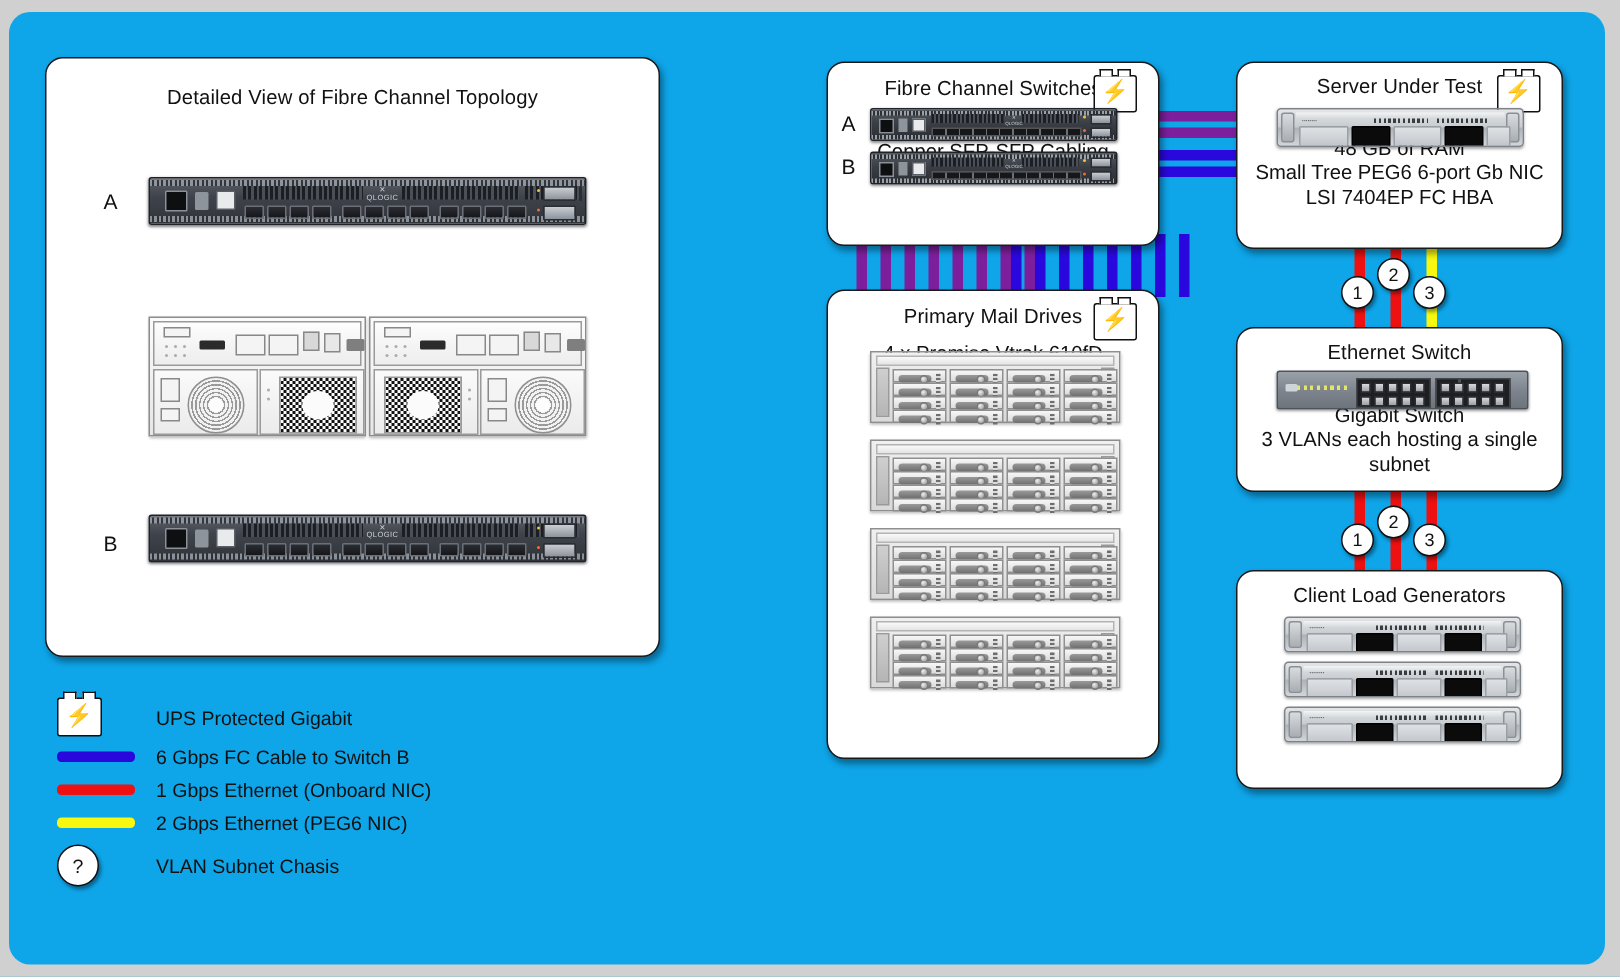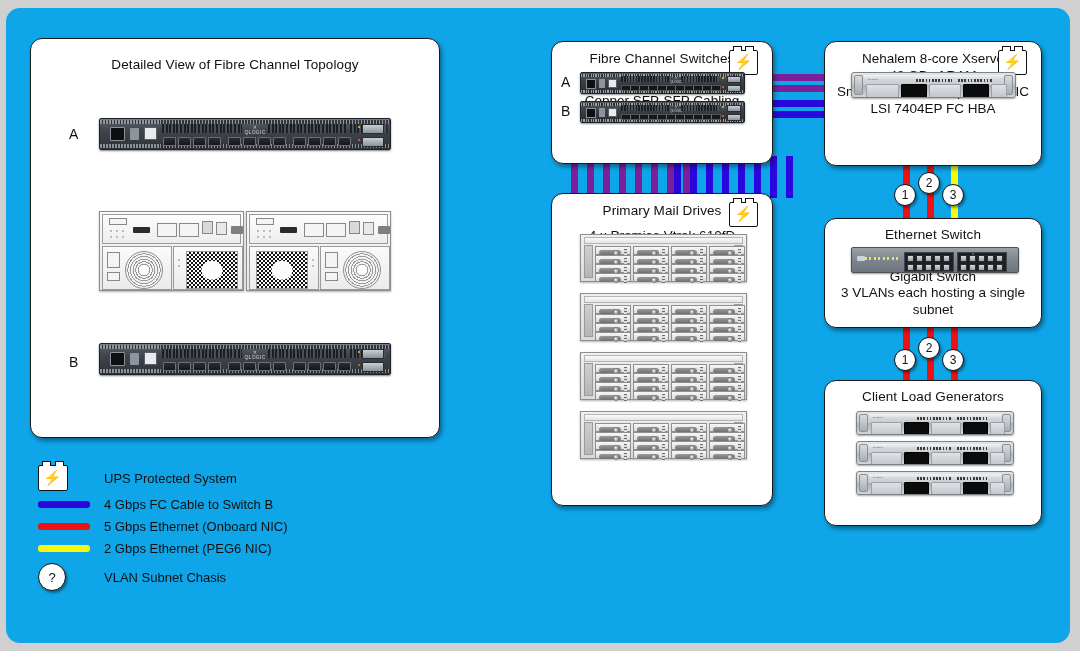--- a/index.html
+++ b/index.html
@@ -861,20 +861,21 @@
             <div class="knob"></div>
             <div class="rled"></div>
           </div>
       </div>
 
       <div class="box-caption" style="margin-top:10px;">4 x Promise Vtrak 610fD
 300 GB SAS Drives</div>
     </div>
 
     <div class="box" style="left:818px;top:33px;width:218px;height:125px;">
+      <div class="box-title" style="margin-top:8px;">Server Under Test</div>
       <div class="ups" style="right:14px;top:8px;">
         <span>⚡</span>
       </div>
 
       <div class="xserve" style="left:26px;top:30px;width:165px;height:26px;">
         <div class="ear" style="left:2px;"></div>
         <div class="ear" style="right:2px;"></div>
         <div class="topstrip"></div>
         <div class="dots" style="left:64px;top:6px;width:36px;"></div>
         <div class="dots" style="left:106px;top:6px;width:34px;"></div>
@@ -986,36 +987,36 @@
       <div class="box-caption" style="margin-top:10px;">3 x Xserve (Sept 2006)</div>
     </div>
 
     <div id="legend">
       <div class="lg-row" style="height:30px;">
         <div class="lg-ups-wrap">
           <div class="ups" style="position:relative;margin-left:4px;width:30px;height:26px;">
             <span>⚡</span>
           </div>
         </div>
-        <div class="lg-text">UPS Protected System</div>
+        <div class="lg-text">UPS Protected Gigabit</div>
       </div>
 
 
       <div class="lg-row">
         <div class="lg-swatch-wrap">
             <div class="lg-line" style="background:#2a07dd;"></div>
           </div>
-        <div class="lg-text">4 Gbps FC Cable to Switch B</div>
+        <div class="lg-text">6 Gbps FC Cable to Switch B</div>
       </div>
 
       <div class="lg-row">
         <div class="lg-swatch-wrap">
             <div class="lg-line" style="background:#ee1111;"></div>
           </div>
-        <div class="lg-text">5 Gbps Ethernet (Onboard NIC)</div>
+        <div class="lg-text">1 Gbps Ethernet (Onboard NIC)</div>
       </div>
 
       <div class="lg-row">
         <div class="lg-swatch-wrap">
             <div class="lg-line" style="background:#f7f710;"></div>
           </div>
         <div class="lg-text">2 Gbps Ethernet (PEG6 NIC)</div>
       </div>
 
       <div class="lg-row" style="height:36px;">

